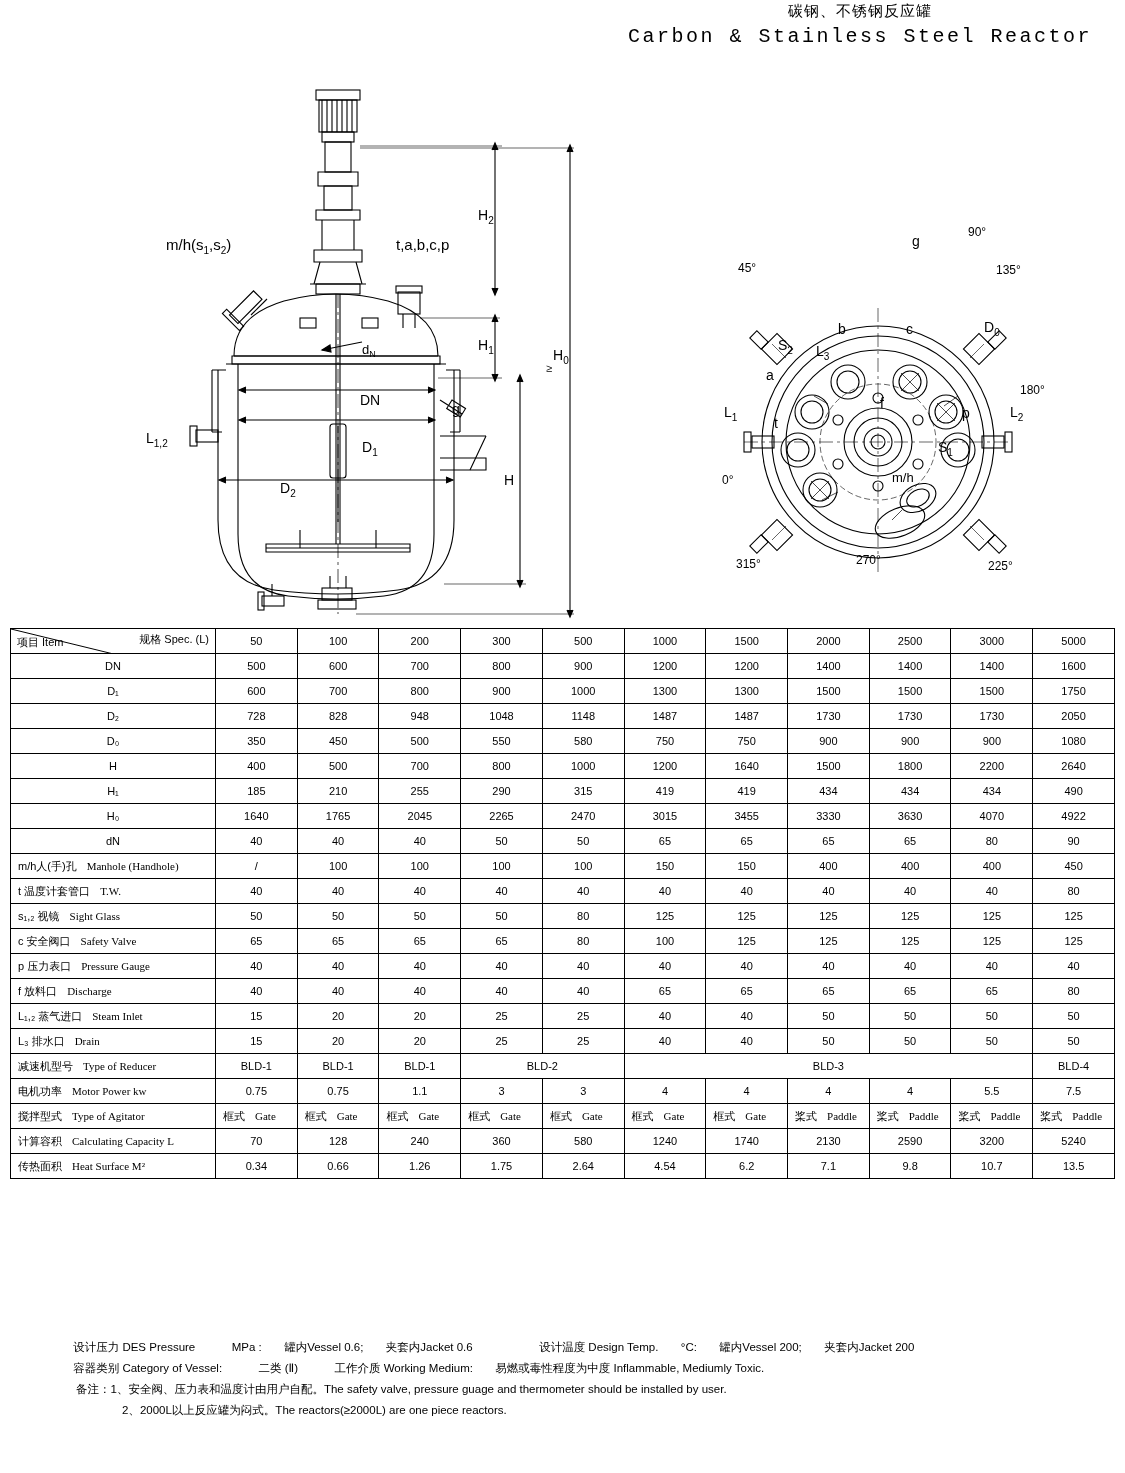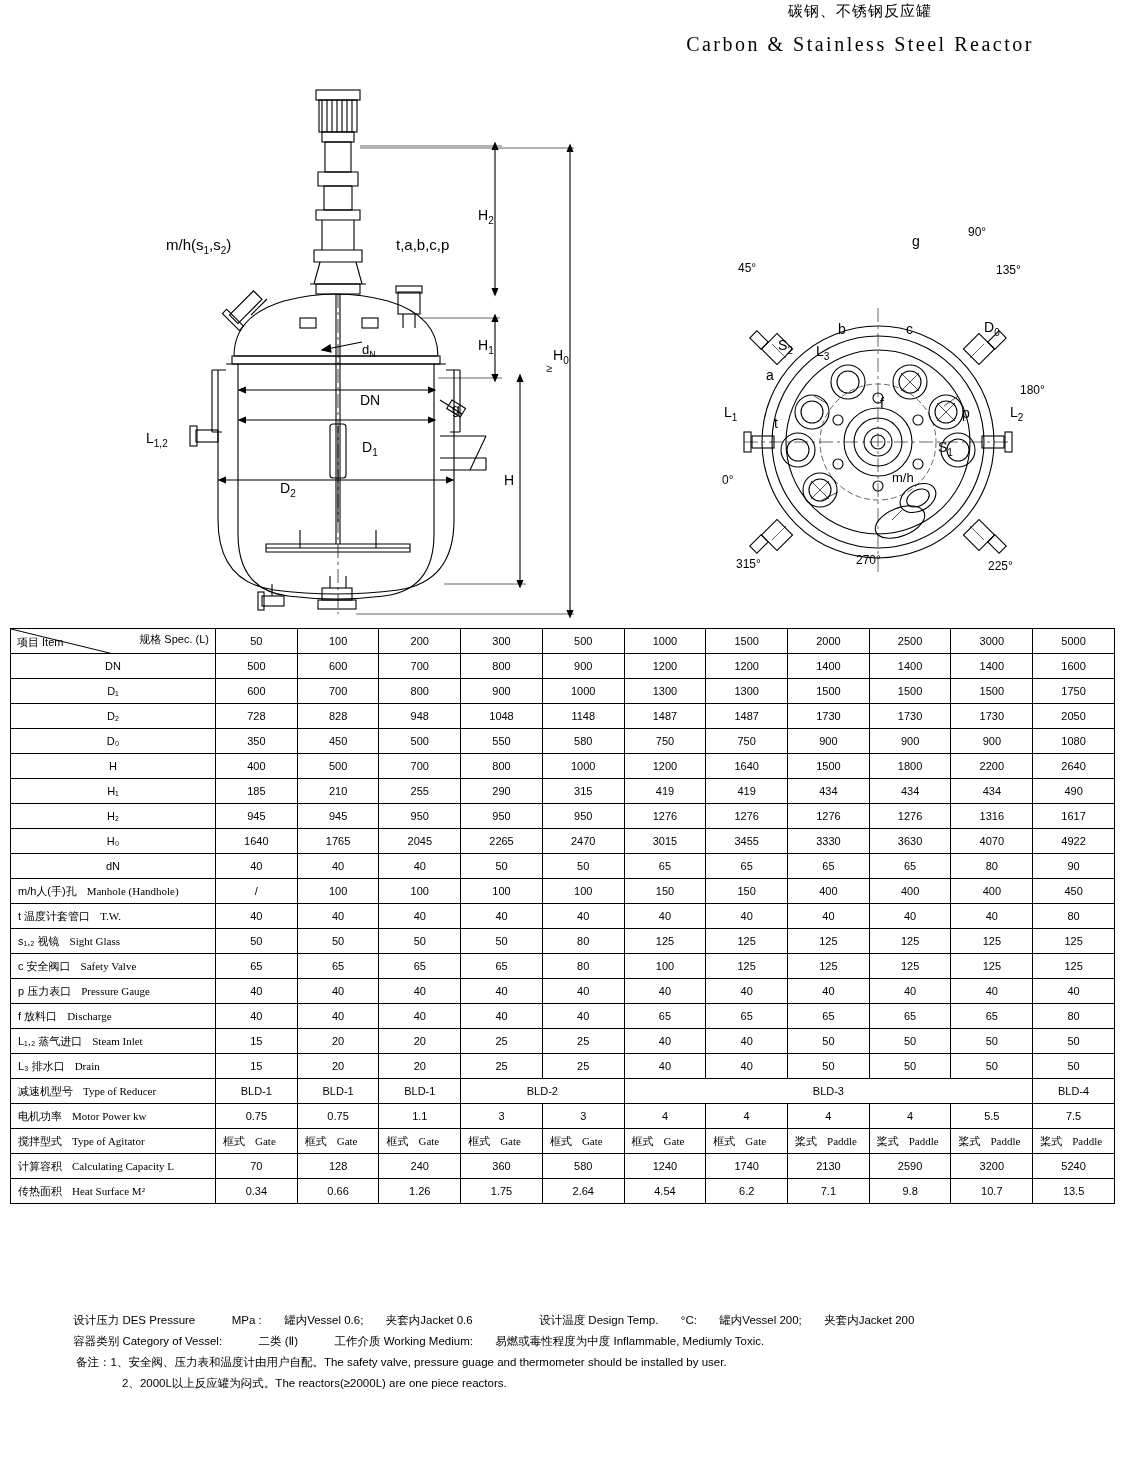--- a/index.html
+++ b/index.html
@@ -11,22 +11,22 @@
     color: #000;
     position: relative;
     overflow: hidden;
   }
   .title-zone {
     position: absolute; top: 2px; left: 600px; width: 520px;
     text-align: center;
   }
   .title-cn { font-size: 15px; letter-spacing: 1px; }
   .title-en {
-    font-size: 20px; letter-spacing: 2.5px; margin-top: 12px;
-    font-family: Liberation Serif, serif;
+    font-size: 20px; letter-spacing: 2.5px; margin-top: 4px;
+    font-family: Liberation Mono, monospace;
   }
   .drawing {
     position: absolute; top: 60px; left: 0; width: 1014px; height: 560px;
   }
   .tbl-wrap {
     position: absolute; top: 628px; left: 10px; width: 1105px;
   }
   table.spec {
     border-collapse: collapse;
     width: 1105px;
@@ -57,21 +57,21 @@
   }
   .lab {
     display: flex; justify-content: space-between; align-items: center;
     padding: 0 6px; height: 100%;
     font-size: 11px;
   }
   .lab .cn { text-align: right; }
   .lab .en { text-align: left; flex: 1; padding-left: 10px; font-family: Liberation Serif, serif; }
   .lab.center { justify-content: center; }
   .notes {
-    position: absolute; left: 10px; top: 1310px; width: 1105px;
+    position: absolute; left: 10px; top: 1337px; width: 1105px;
     font-size: 11.5px; line-height: 21px;
   }
   .notes .row { white-space: nowrap; }
   .notes .ind { padding-left: 66px; }
   .notes .ind2 { padding-left: 90px; }
   .gap30 { display:inline-block; width:30px; }
   .gap60 { display:inline-block; width:60px; }
   .gap16 { display:inline-block; width:16px; }
   svg text { font-family: "Liberation Sans", sans-serif; }
 </style>
@@ -428,38 +428,20 @@
           <td>210</td>
           <td>255</td>
           <td>290</td>
           <td>315</td>
           <td>419</td>
           <td>419</td>
           <td>434</td>
           <td>434</td>
           <td>434</td>
           <td>490</td>
-        </tr>
-        <tr>
-          <td>
-            <div class="lab center">
-              <span>H₂</span>
-            </div>
-          </td>
-          <td>945</td>
-          <td>945</td>
-          <td>950</td>
-          <td>950</td>
-          <td>950</td>
-          <td>1276</td>
-          <td>1276</td>
-          <td>1276</td>
-          <td>1276</td>
-          <td>1316</td>
-          <td>1617</td>
         </tr>
         <tr>
           <td>
             <div class="lab center">
               <span>H₀</span>
             </div>
           </td>
           <td>1640</td>
           <td>1765</td>
           <td>2045</td>

